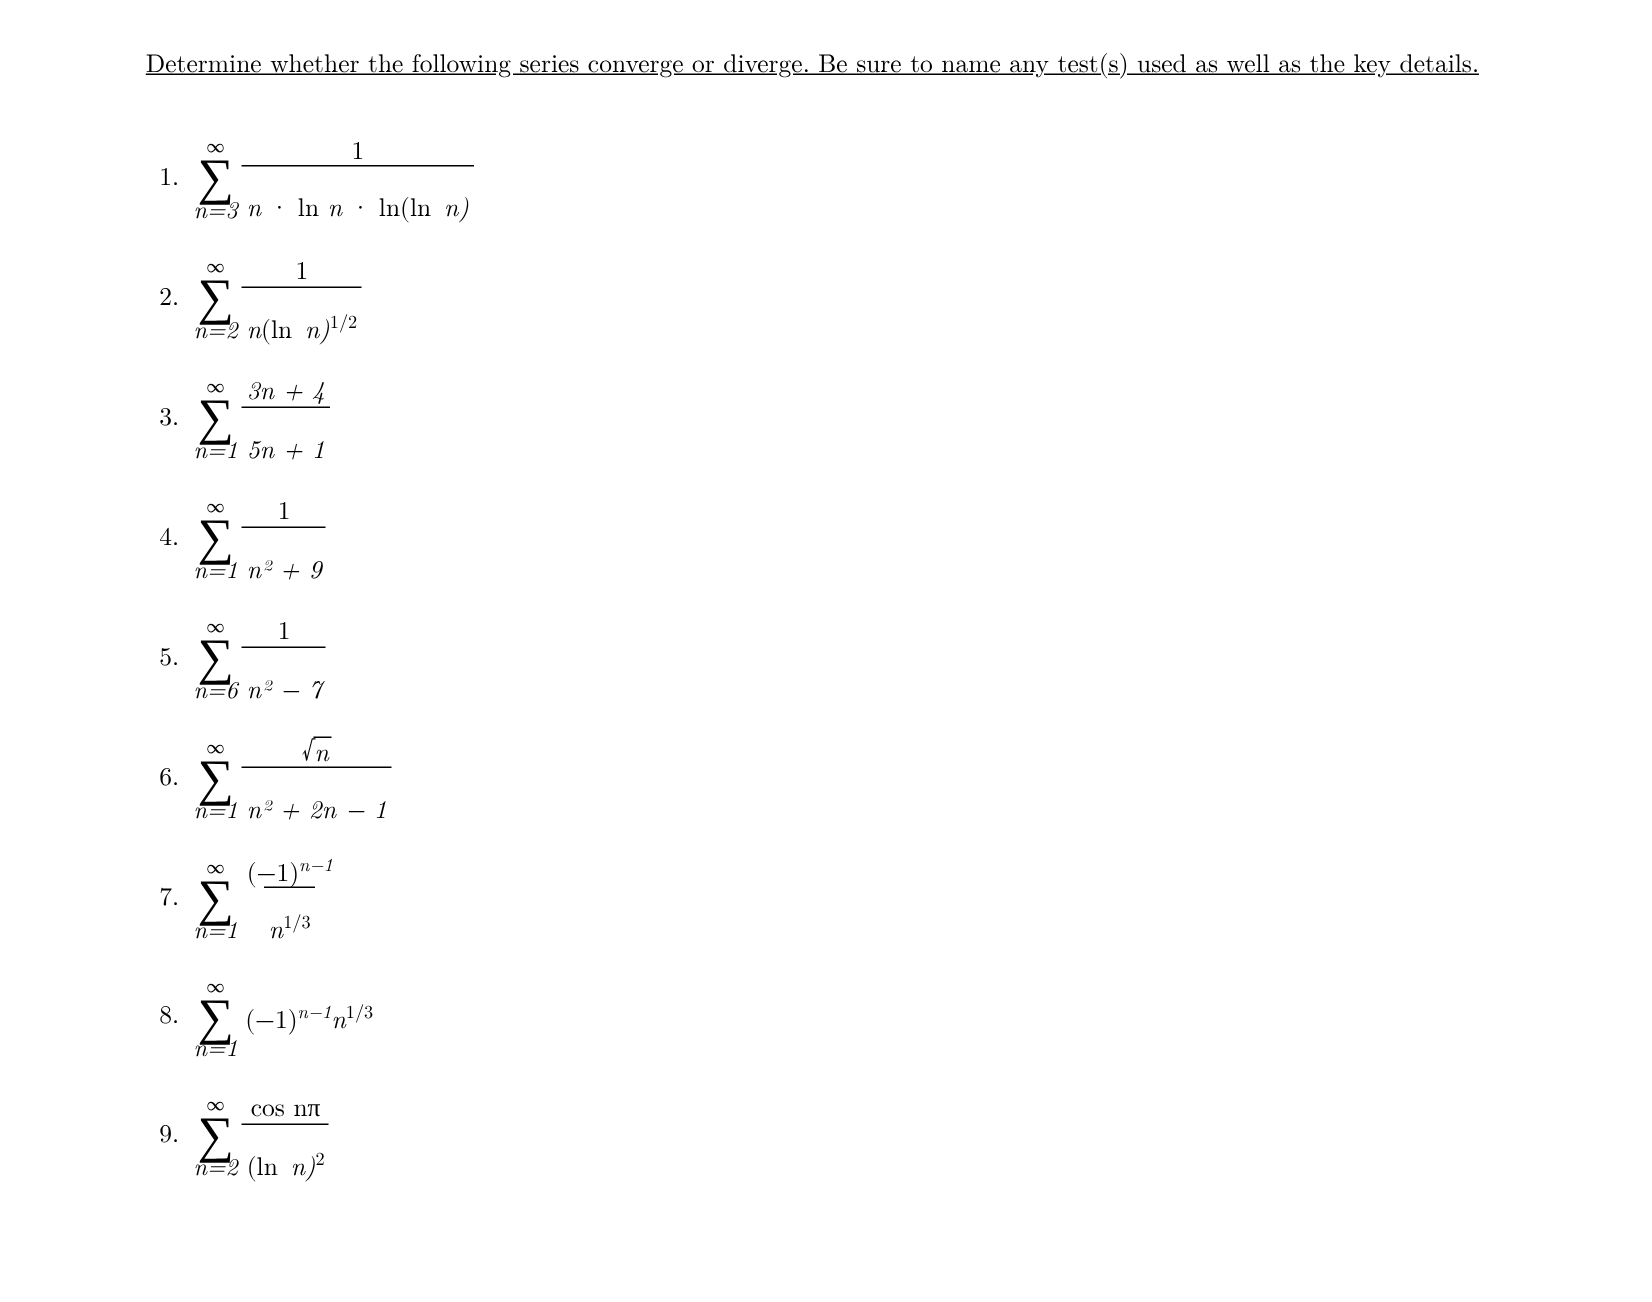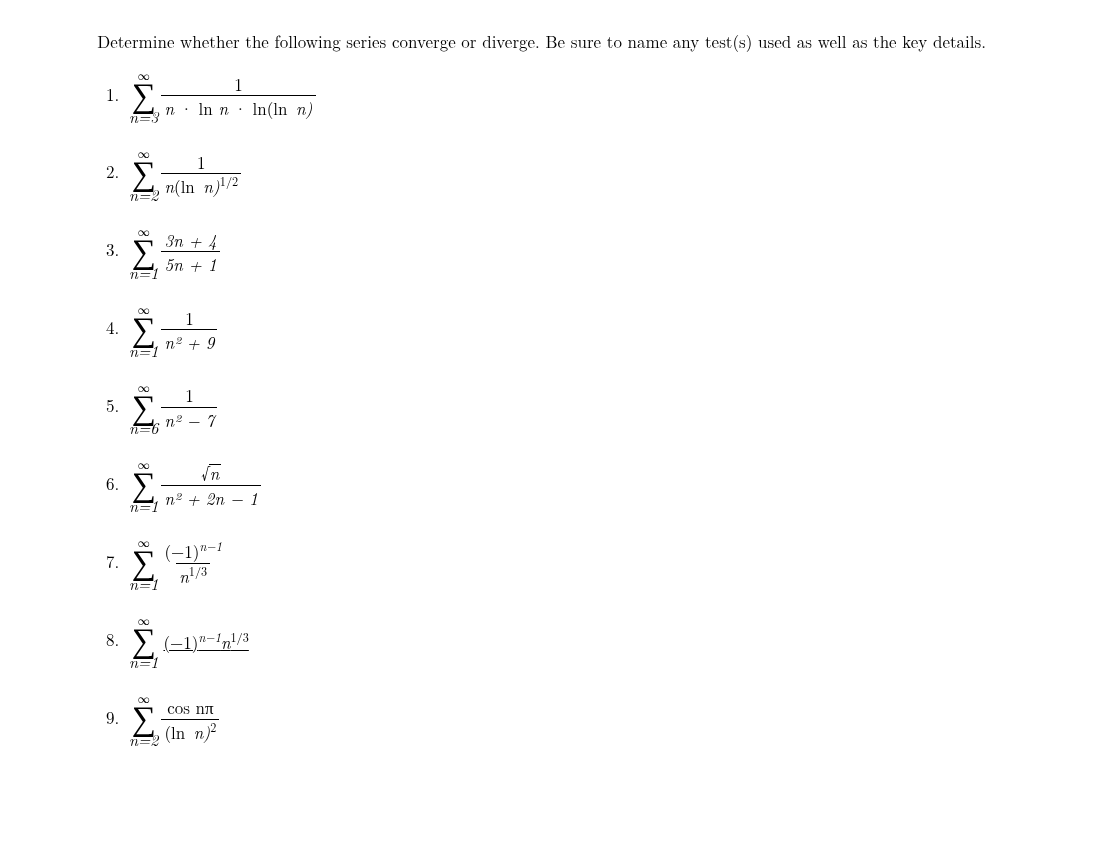--- a/index.html
+++ b/index.html
@@ -7,22 +7,23 @@
     font-size: 17px;
     color: #000;
     background: #fff;
     margin: 0;
     padding: 30px 70px 50px 70px;
     width: 1101px;
     box-sizing: border-box;
     line-height: 1.35;
   }
   .prompt {
-    margin-bottom: 16px;
+    margin-bottom: 37px;
     text-indent: 1.6em;
+    text-decoration: underline;
   }
   ol.problems {
     list-style: decimal;
     padding-left: 55px;
     margin: 0;
   }
   ol.problems > li {
     margin-bottom: 22px;
     padding-left: 4px;
   }
@@ -57,35 +58,34 @@
     align-items: center;
     vertical-align: middle;
     line-height: 1.15;
   }
   .frac .num {
     padding: 0 3px 1px;
     white-space: nowrap;
   }
   .frac .den {
     border-top: 1px solid #000;
-    padding: 3px 3px 0;
+    padding: 17px 3px 0;
     white-space: nowrap;
   }
   i.v { font-style: italic; }
   .sup {
     font-size: 0.72em;
     vertical-align: super;
     line-height: 0;
   }
   .term-inline {
     display: inline-block;
     vertical-align: middle;
     white-space: nowrap;
     padding-left: 2px;
-    text-decoration: underline;
   }
   .sqrt {
     display: inline-flex;
     align-items: flex-start;
     line-height: 1;
   }
   .sqrt .radicand {
     border-top: 1px solid #000;
     padding: 0 2px 0 1px;
     margin-left: -1px;

